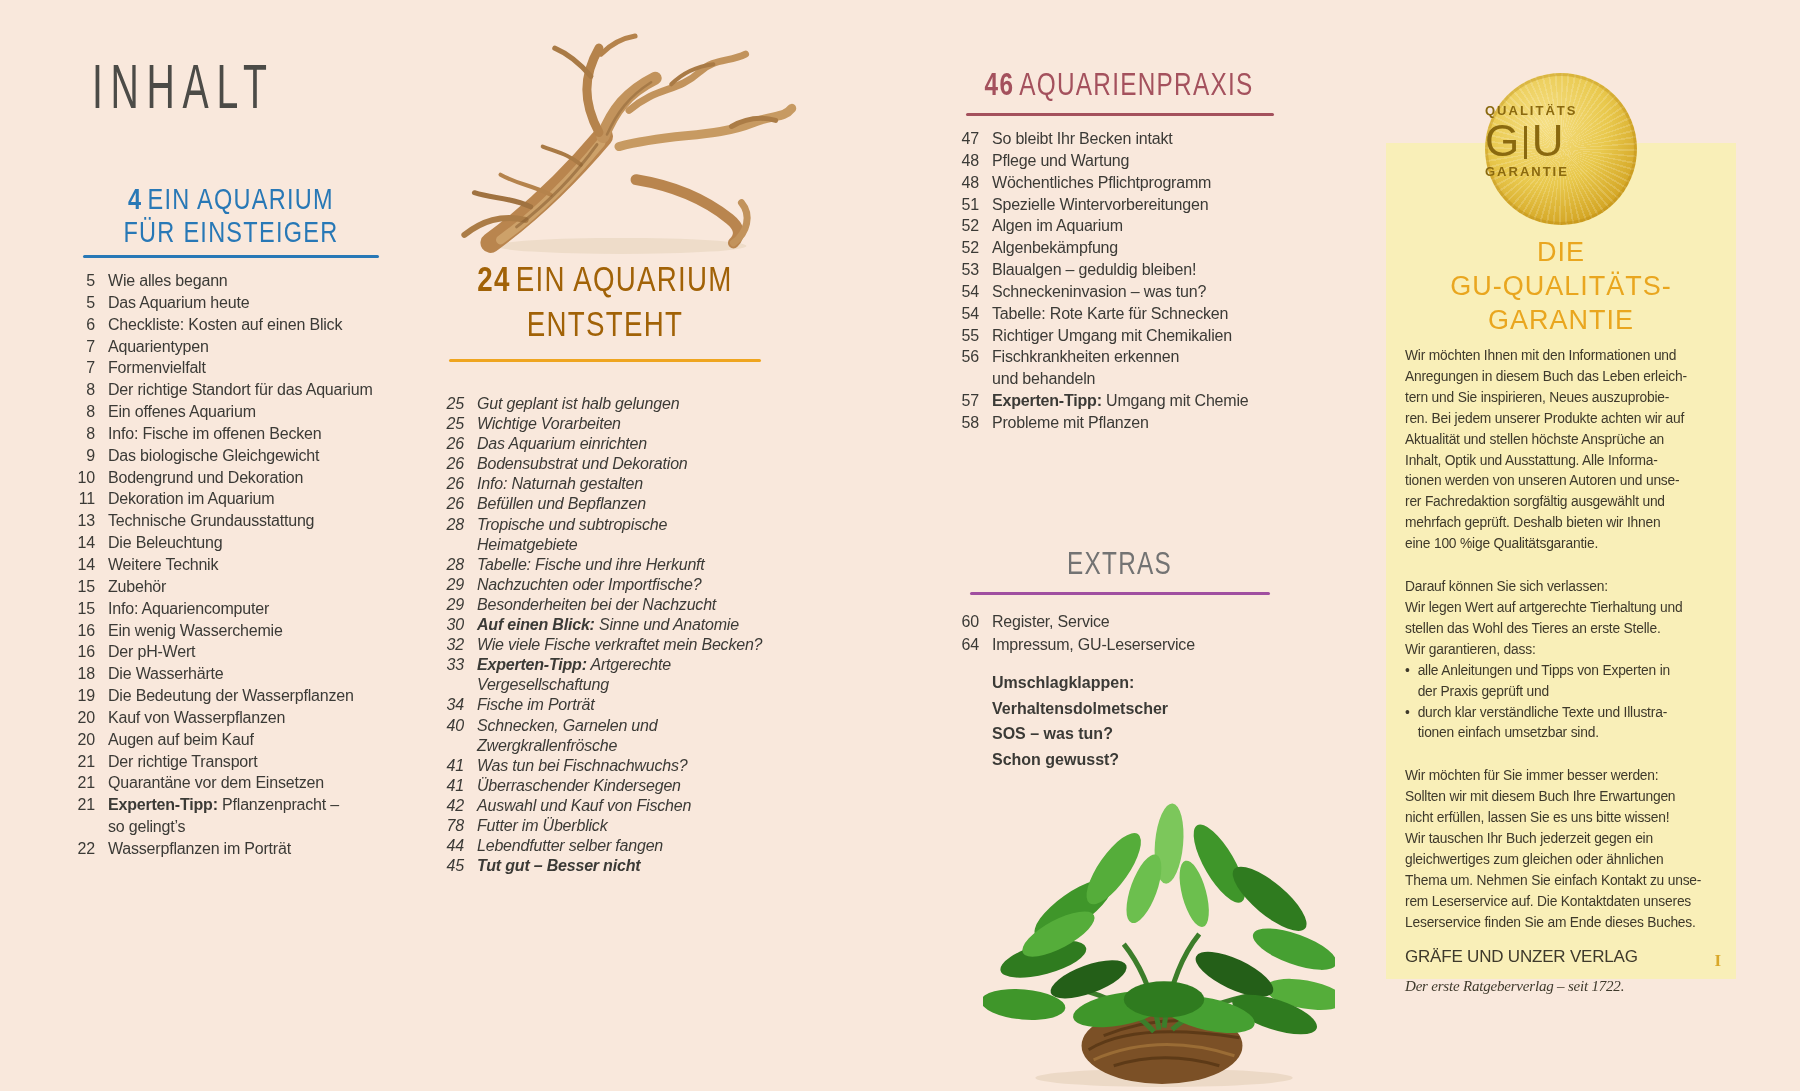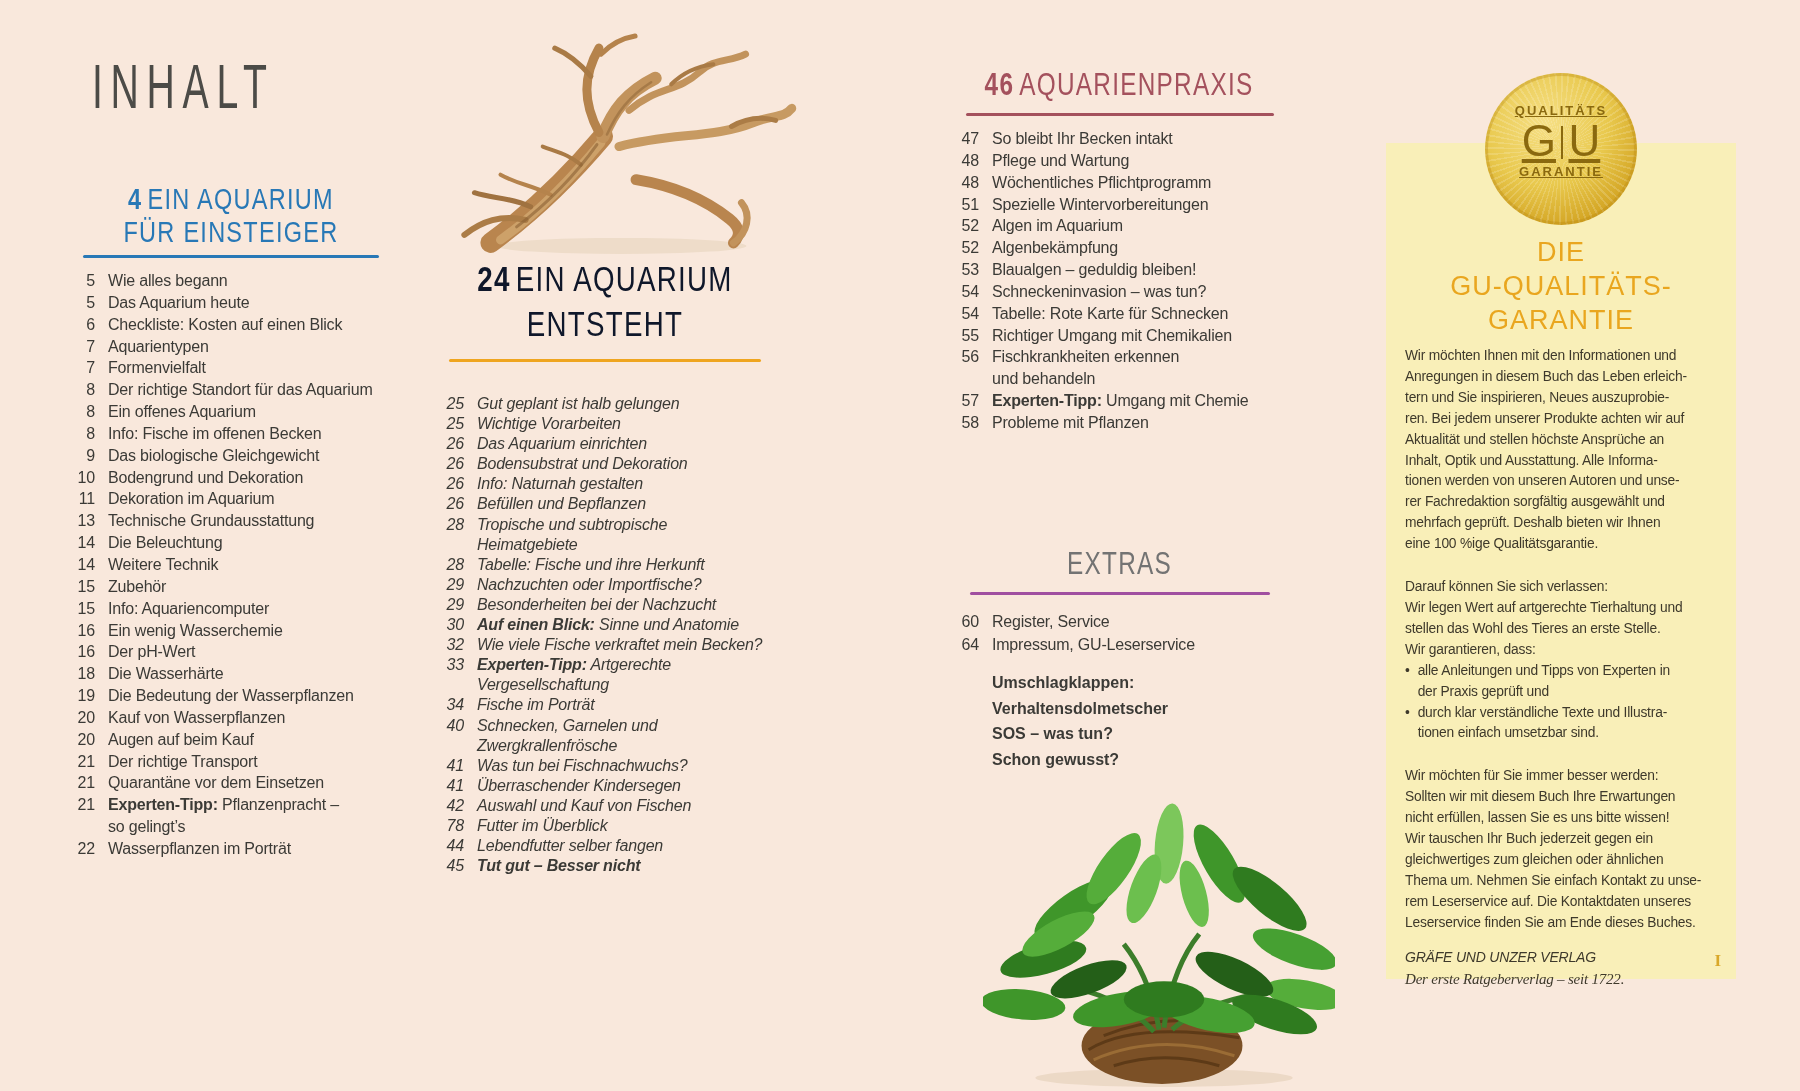--- a/index.html
+++ b/index.html
@@ -19,21 +19,21 @@
   .sec-head{text-align:center; margin:0;}
   .sec-head .hd-inner{
     display:inline-block; transform:scale(.84,1.08); transform-origin:center top;
     letter-spacing:1.5px; font-weight:400; white-space:pre-line;
   }
   .hd-num{font-weight:700; margin-right:6px;}
   .hd-num:empty{display:none; margin:0;}
   .rule{height:3px; border-radius:2px; margin:0 auto;}
   .sec1 .sec-head{font-size:28px; line-height:31px; color:#2878b6;}
   .sec1 .rule{background:#2878b6; width:296px; margin-top:11px;}
-  .sec2 .sec-head{font-size:33px; line-height:42px; color:#0f172a;}
+  .sec2 .sec-head{font-size:33px; line-height:42px; color:#a16207;}
   .sec2 .rule{background:#efa51f; width:312px; margin-top:19px;}
   .sec3 .sec-head{font-size:29px; line-height:34px; color:#a4515d;}
   .sec3 .rule{background:#a4515d; width:308px; margin-top:13px;}
   .sec4 .sec-head{font-size:29px; line-height:34px; color:#737373;}
   .sec4 .rule{background:#a04fa0; width:300px; margin-top:13px;}
   
   .toc{margin-top:12px; font-size:16px; letter-spacing:-0.2px;}
   .toc-row{display:flex; gap:13px; line-height:21.85px;}
   .sec2 .toc-row{line-height:20.1px;}
   .toc-num{flex:none; width:27px; text-align:right;}
@@ -52,39 +52,39 @@
     position:absolute; left:1386px; top:143px; width:350px; height:836px;
     background:#f9efb8; box-sizing:border-box; padding:0 19px 0 19px;
   }
   .badge{
     position:absolute; top:-70px; left:50%; transform:translateX(-50%);
     width:152px; height:152px; border-radius:50%;
     background:
       repeating-conic-gradient(rgba(255,255,255,.16) 0deg 1.5deg, rgba(255,255,255,0) 1.5deg 5deg),
       radial-gradient(circle at 40% 33%, #f6e087, #e9c94e 45%, #d1a11f 80%, #bd8c10);
     box-shadow: inset 0 0 0 3px rgba(185,137,18,.35);
-    text-align:center; color:#8a690f;text-decoration:underline;
+    text-align:left; color:#8a690f;
   }
   .badge-top{margin-top:30px; font-size:13px; font-weight:700; letter-spacing:2px;}
   .badge-mid{font-size:44px; line-height:46px; font-weight:400;}
   .badge-bar{display:inline-block; width:2.5px; height:33px; background:#8a690f; margin:0 5px; vertical-align:-3px;}
   .badge-bot{font-size:13px; font-weight:700; letter-spacing:2px;}
   .sb-heading{
     margin-top:92px; text-align:center; color:#e9a61f;
     font-size:27px; line-height:34px; font-weight:400; letter-spacing:1px; white-space:pre-line;
   }
   .sb-text{font-size:13.8px; line-height:20.9px; letter-spacing:-0.2px; color:#3e392b;}
   .sb-p{white-space:pre; margin:9px 0 0 0;}
   .sb-sub{font-weight:400; margin-top:22px;}
   .sb-bullets{margin:0; padding:0; list-style:none;}
   .bullet-row{display:flex; gap:8px;}
   .bullet-dot{flex:none;}
   .bullet-txt{white-space:pre;}
-  .sb-publisher{margin-top:13px; font-size:14px;font-style:italic;}
-  .sb-tagline{font-style:italic; font-family:"Liberation Serif", serif; font-size:15px; margin-top:2px;}
+  .sb-publisher{margin-top:13px; font-size:17px;}
+  .sb-tagline{font-style:italic; font-family:"Liberation Serif", serif; font-size:15px; margin-top:9px;}
   .ornament{
     position:absolute; right:15px; bottom:8px;
     font-family:"Liberation Serif",serif; font-weight:700; font-size:17px; color:#d9a82a;
   }
 </style>
 </head>
 <body>
 
 <div class="page">
 

